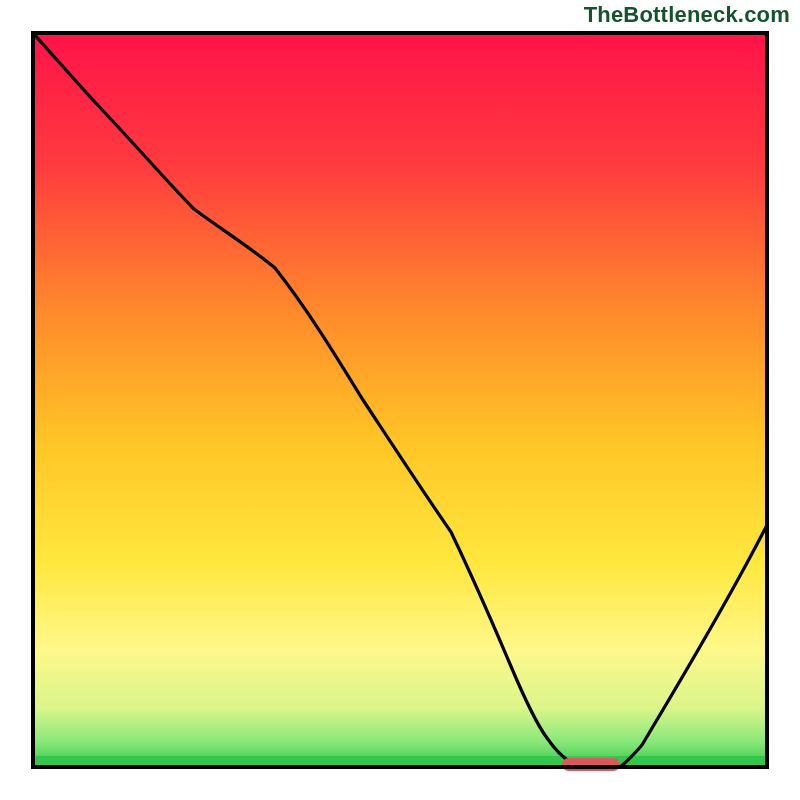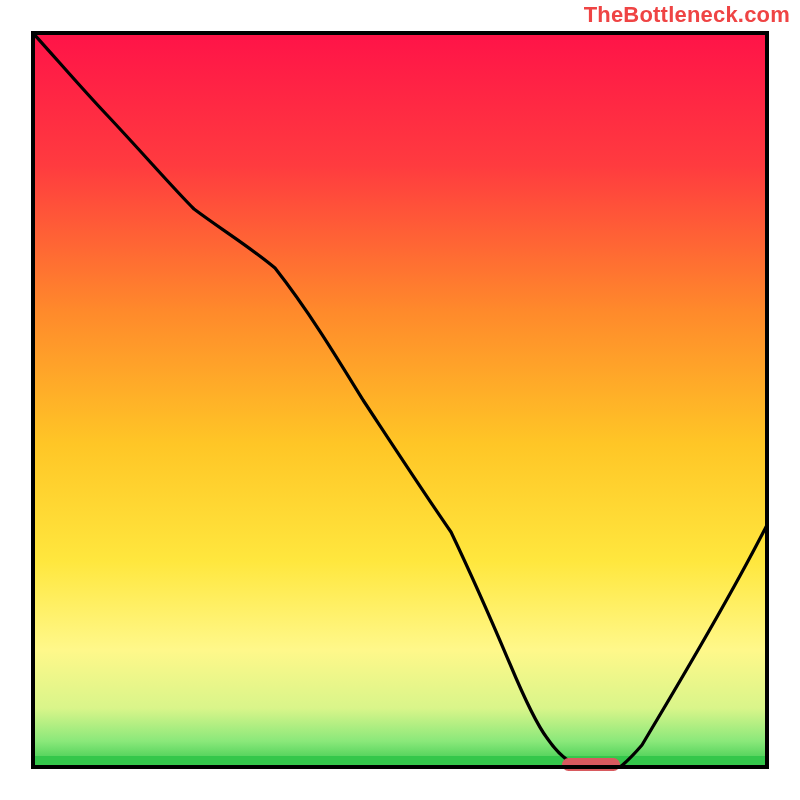--- a/index.html
+++ b/index.html
@@ -15,21 +15,21 @@
     position: relative;
     width: 800px;
     height: 800px;
   }
   .watermark {
     position: absolute;
     top: 2px;
     right: 10px;
     font-size: 22px;
     font-weight: 600;
-    color: #ef4444;
+    color: #14532d;
     letter-spacing: 0.2px;
     z-index: 20;
   }
   svg {
     display: block;
   }
 </style>
 </head>
 <body>
 

